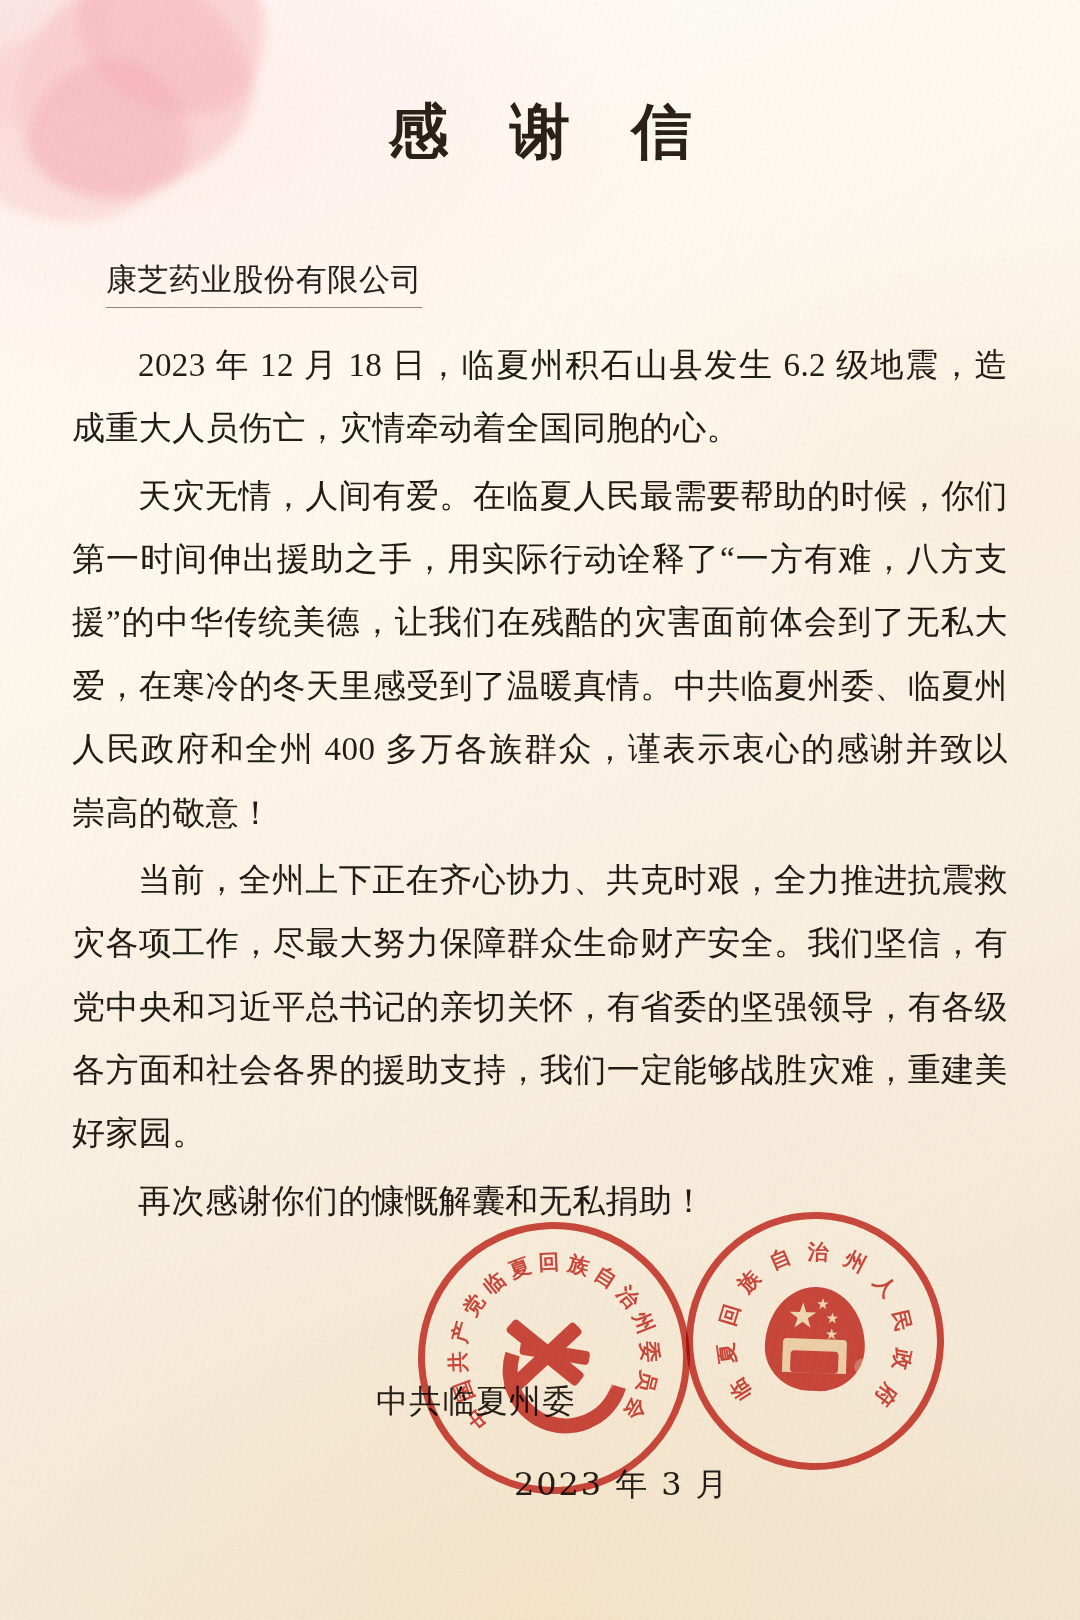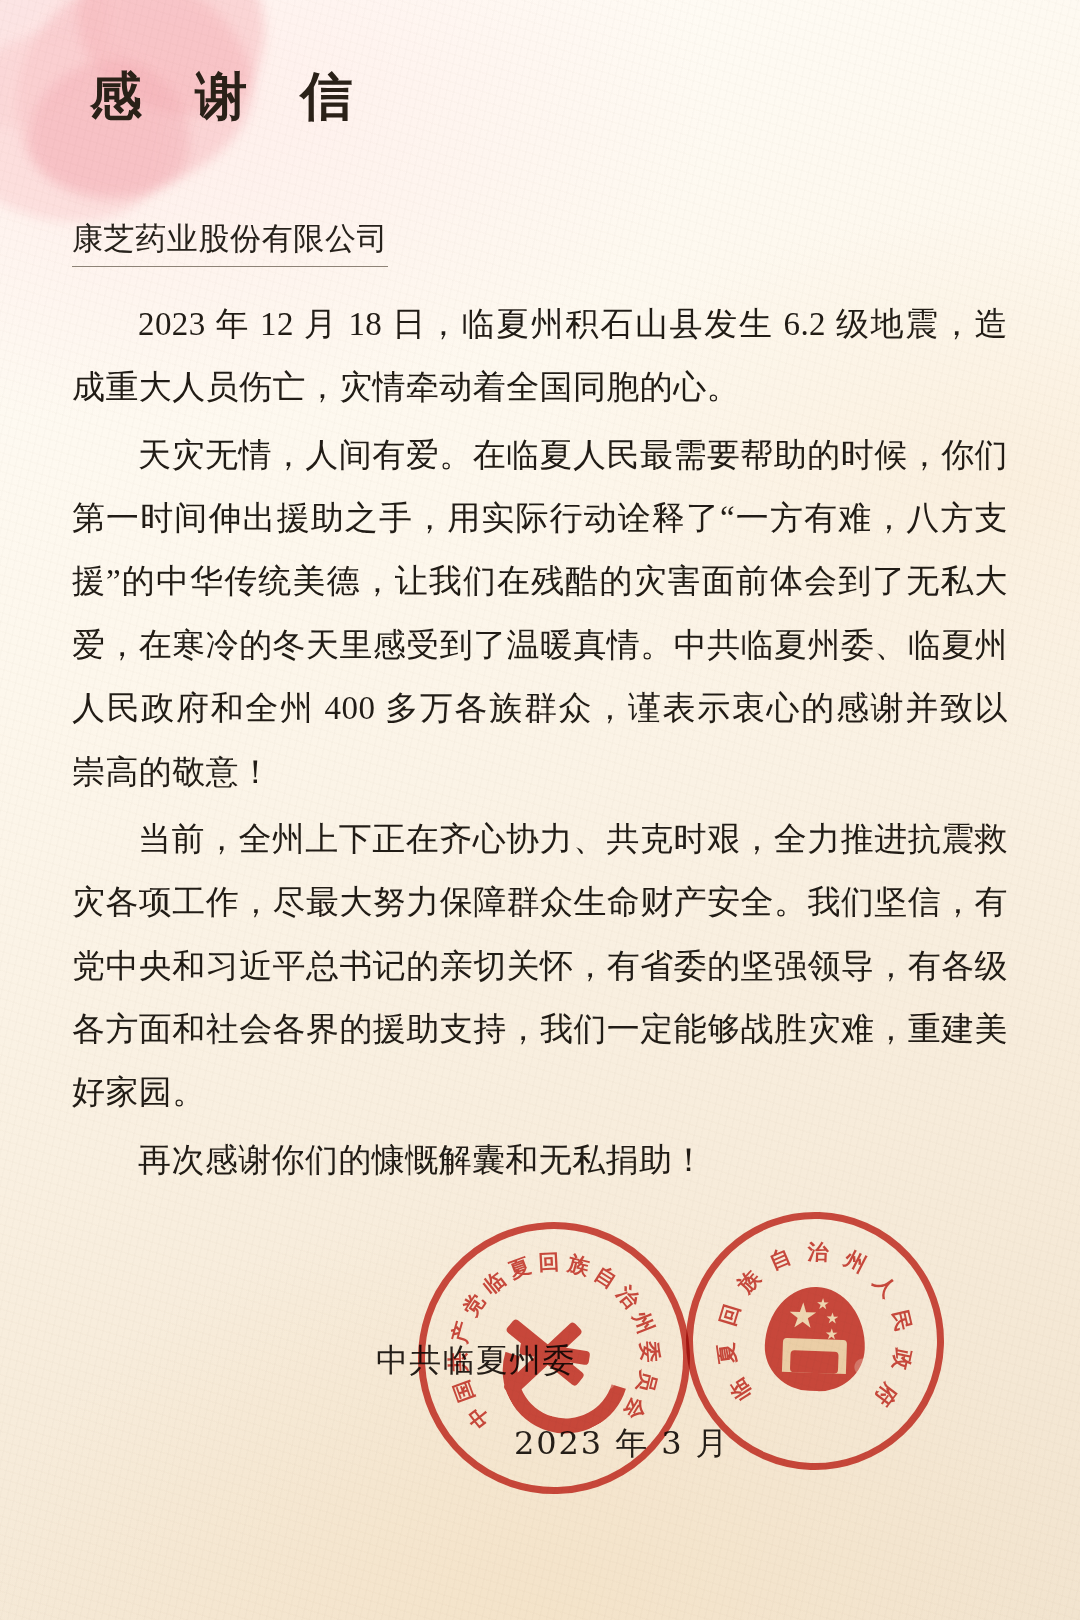--- a/index.html
+++ b/index.html
@@ -57,32 +57,33 @@
     mix-blend-mode: multiply;
   }
 
   .content {
     position: relative;
     z-index: 3;
     padding: 0 72px;
   }
 
   .doc-title {
-    text-align: left;
-    margin-top: 62px;
-    font-size: 52px;
+    text-align: center;
+    margin-top: 92px;
+    font-size: 60px;
     font-weight: bold;
     letter-spacing: 0.34em;
     color: #2a2118;
     text-indent: 0.34em;
     font-family: "DejaVu Serif", "Liberation Serif", serif;
   }
 
   .salutation {
     margin-top: 86px;
+    margin-left: 34px;
     font-size: 31px;
     color: #26211b;
     display: inline-block;
     border-bottom: 1.5px solid #8e8377;
     padding-bottom: 6px;
     letter-spacing: 0.02em;
     font-family: Liberation Mono, monospace;
   }
 
   .body-text {

